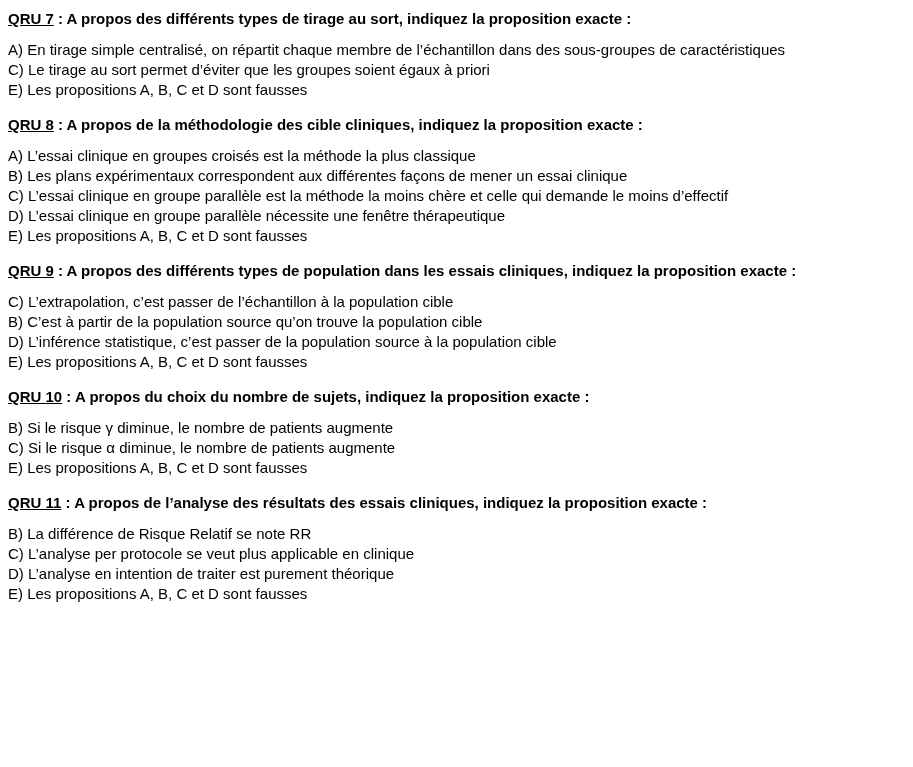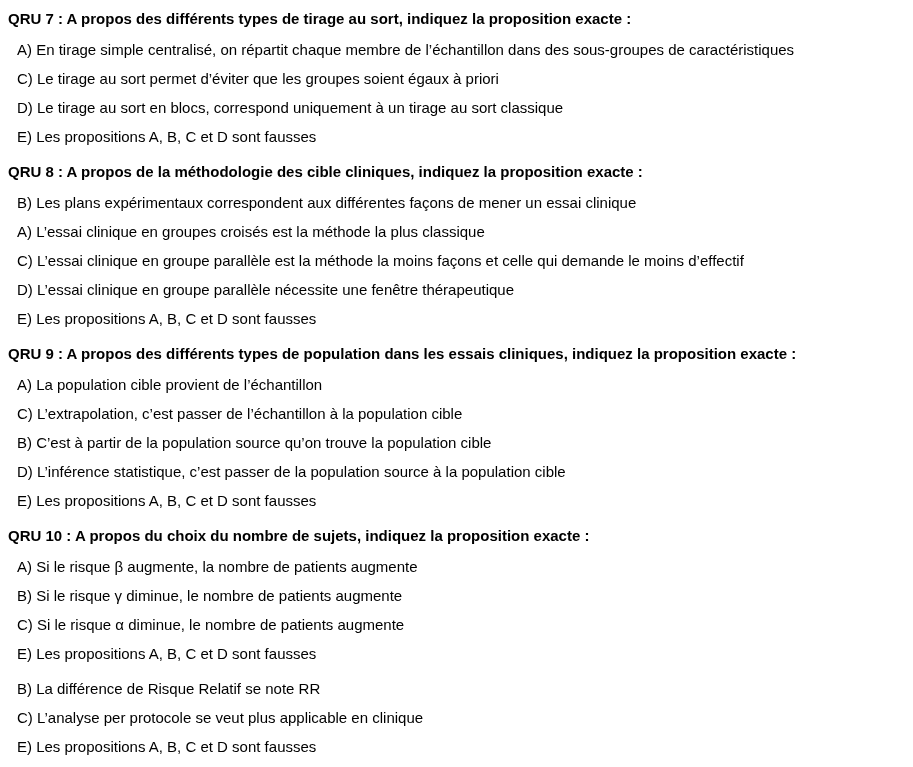--- a/index.html
+++ b/index.html
@@ -22,63 +22,63 @@
     max-width: 880px;
   }
   .question {
     margin: 0 0 15px 0;
   }
   .q-header {
     margin: 0 0 11px 0;
     font-weight: bold;
   }
   .q-id {
+    text-decoration: underline;
   }
   .opt {
-    margin: 9px;
+    margin: 0;
   }
 </style>
 </head>
 <body>
 
 <div class="page">
 
   <section class="question">
     <p class="q-header"><span class="q-id">QRU 7</span><span> : A propos des différents types de tirage au sort, indiquez la proposition exacte :</span></p>
     <div class="opt">A) En tirage simple centralisé, on répartit chaque membre de l’échantillon dans des sous-groupes de caractéristiques</div>
     <div class="opt">C) Le tirage au sort permet d’éviter que les groupes soient égaux à priori</div>
-    <div class="opt">D) Le tirage au sort en blocs, correspond uniquement à un tirage au sort classique</div>
     <div class="opt">E) Les propositions A, B, C et D sont fausses</div>
   </section>
 
   <section class="question">
     <p class="q-header"><span class="q-id">QRU 8</span><span> : A propos de la méthodologie des cible cliniques, indiquez la proposition exacte :</span></p>
+    <div class="opt">A) L’essai clinique en groupes croisés est la méthode la plus classique</div>
     <div class="opt">B) Les plans expérimentaux correspondent aux différentes façons de mener un essai clinique</div>
-    <div class="opt">A) L’essai clinique en groupes croisés est la méthode la plus classique</div>
-    <div class="opt">C) L’essai clinique en groupe parallèle est la méthode la moins façons et celle qui demande le moins d’effectif</div>
+    <div class="opt">C) L’essai clinique en groupe parallèle est la méthode la moins chère et celle qui demande le moins d’effectif</div>
     <div class="opt">D) L’essai clinique en groupe parallèle nécessite une fenêtre thérapeutique</div>
     <div class="opt">E) Les propositions A, B, C et D sont fausses</div>
   </section>
 
   <section class="question">
     <p class="q-header"><span class="q-id">QRU 9</span><span> : A propos des différents types de population dans les essais cliniques, indiquez la proposition exacte :</span></p>
-    <div class="opt">A) La population cible provient de l’échantillon</div>
     <div class="opt">C) L’extrapolation, c’est passer de l’échantillon à la population cible</div>
     <div class="opt">B) C’est à partir de la population source qu’on trouve la population cible</div>
     <div class="opt">D) L’inférence statistique, c’est passer de la population source à la population cible</div>
     <div class="opt">E) Les propositions A, B, C et D sont fausses</div>
   </section>
 
   <section class="question">
     <p class="q-header"><span class="q-id">QRU 10</span><span> : A propos du choix du nombre de sujets, indiquez la proposition exacte :</span></p>
-    <div class="opt">A) Si le risque β augmente, la nombre de patients augmente</div>
     <div class="opt">B) Si le risque γ diminue, le nombre de patients augmente</div>
     <div class="opt">C) Si le risque α diminue, le nombre de patients augmente</div>
     <div class="opt">E) Les propositions A, B, C et D sont fausses</div>
   </section>
 
   <section class="question">
+    <p class="q-header"><span class="q-id">QRU 11</span><span> : A propos de l’analyse des résultats des essais cliniques, indiquez la proposition exacte :</span></p>
     <div class="opt">B) La différence de Risque Relatif se note RR</div>
     <div class="opt">C) L’analyse per protocole se veut plus applicable en clinique</div>
+    <div class="opt">D) L’analyse en intention de traiter est purement théorique</div>
     <div class="opt">E) Les propositions A, B, C et D sont fausses</div>
   </section>
 
 </div>
 
 </body></html>

